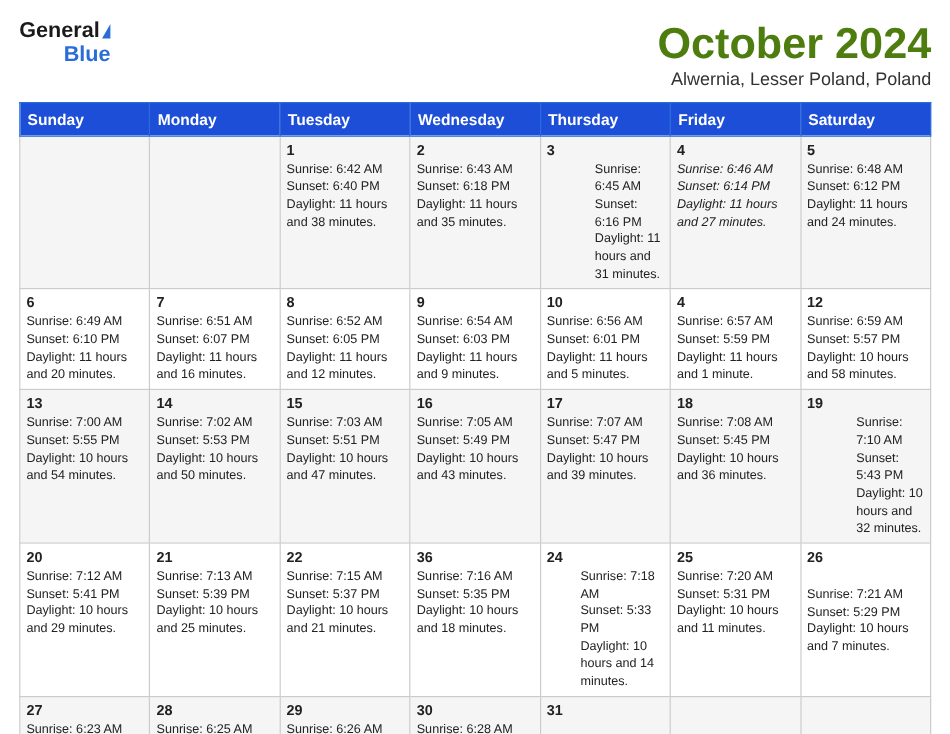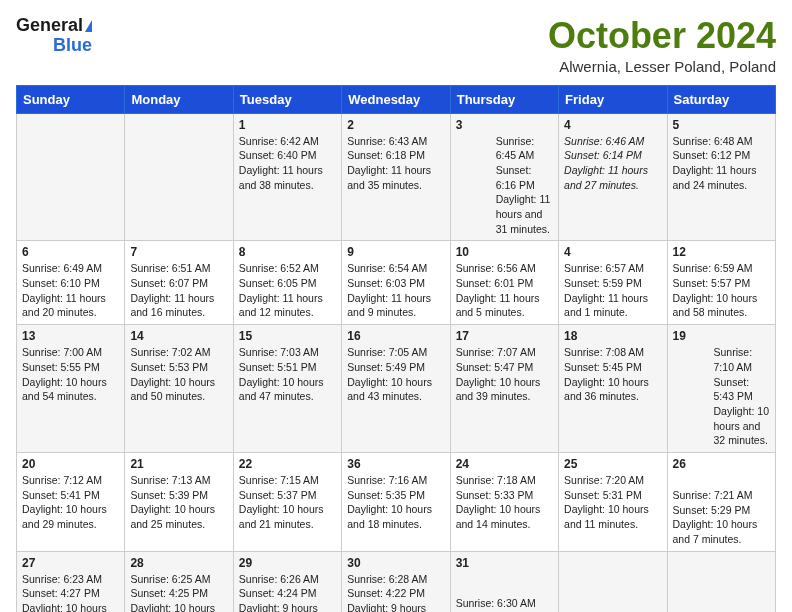--- a/index.html
+++ b/index.html
@@ -275,21 +275,21 @@
 Daylight: 10 hours and 21 minutes.</div>
         </td>
         <td>
           <span class="day-number">36</span>
           <div class="day-info" style="white-space: pre-line;">Sunrise: 7:16 AM
 Sunset: 5:35 PM
 Daylight: 10 hours and 18 minutes.</div>
         </td>
         <td>
           <span class="day-number">24</span>
-          <div class="day-info" style="white-space: pre-line;">Sunrise: 7:18 AM
+          <div class="day-info" style="white-space: pre-line; margin-left: 28px;">Sunrise: 7:18 AM
 Sunset: 5:33 PM
 Daylight: 10 hours and 14 minutes.</div>
         </td>
         <td>
           <span class="day-number">25</span>
           <div class="day-info" style="white-space: pre-line;">Sunrise: 7:20 AM
 Sunset: 5:31 PM
 Daylight: 10 hours and 11 minutes.</div>
         </td>
         <td>

